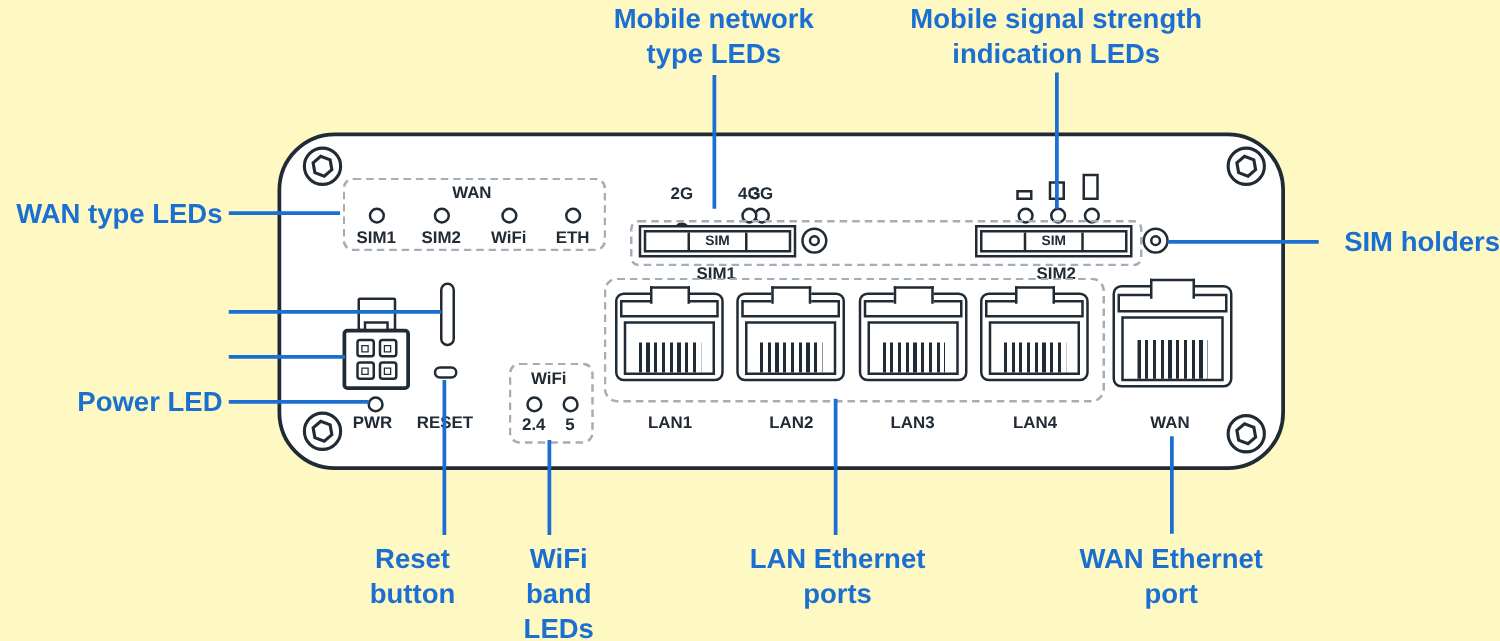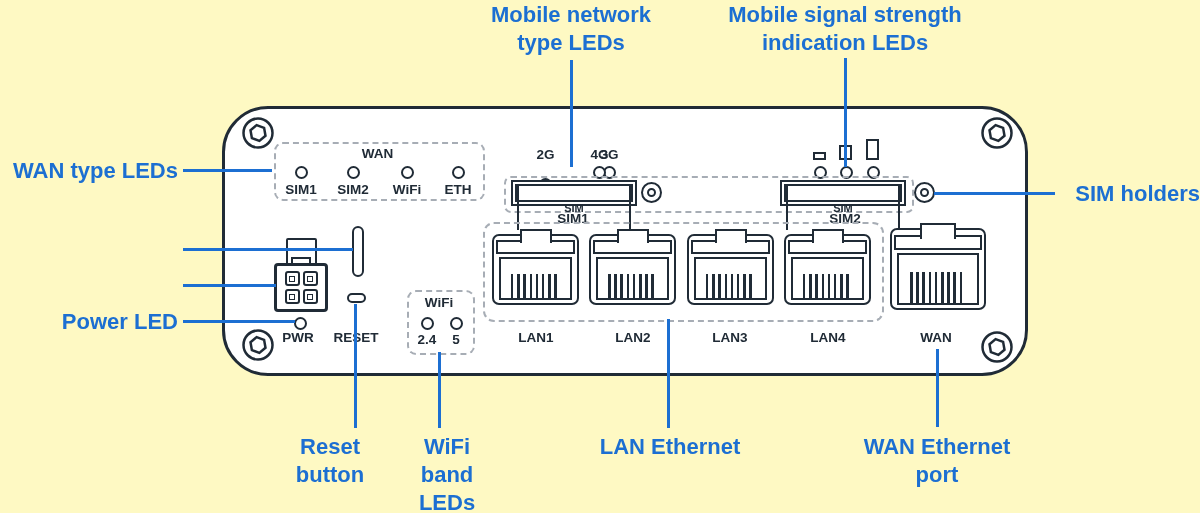--- a/index.html
+++ b/index.html
@@ -25,21 +25,21 @@
   .led{display:block;width:9px;height:9px;border:2px solid var(--ink);border-radius:50%;background:#fff;}
   .dlabel{position:absolute;color:var(--ink);font-size:13.5px;font-weight:700;text-align:center;}
   .dashed{position:absolute;border:2px dashed var(--dash);background:transparent;}
   .led-col{position:absolute;display:flex;flex-direction:column;align-items:center;gap:3px;
     color:var(--ink);font-size:13.5px;font-weight:700;}
   
   .sigbar{position:absolute;border:2px solid var(--ink);background:#fff;}
   
   .sim-slot{position:absolute;width:126px;height:26px;border:2px solid var(--ink);
     background:#fff;box-sizing:border-box;padding:2px;}
-  .sim-slot-inner{height:100%;border:2px solid var(--ink);box-sizing:border-box;display:flex;flex-direction:column;}
+  .sim-slot-inner{height:100%;border:2px solid var(--ink);box-sizing:border-box;display:flex;}
   .sim-cell{flex:1;}
   .sim-cell.mid{flex:0 0 44px;border-left:2px solid var(--ink);border-right:2px solid var(--ink);
     display:flex;align-items:center;justify-content:center;
     font-size:11px;font-weight:700;color:var(--ink);}
   .eject{position:absolute;width:17px;height:17px;border:2.5px solid var(--ink);border-radius:50%;
     display:flex;align-items:center;justify-content:center;background:#fff;}
   .eject-in{width:5px;height:5px;border:2.5px solid var(--ink);border-radius:50%;}
   
   .port{position:absolute;width:83px;height:67px;border:2.5px solid var(--ink);
     border-radius:7px;background:#fff;}
@@ -98,20 +98,21 @@
     <div>Reset</div>
     <div>button</div>
   </div>
   <div class="callout center" style="left:390px;top:433px;width:114px;">
     <div>WiFi</div>
     <div>band</div>
     <div>LEDs</div>
   </div>
   <div class="callout center" style="left:570px;top:433px;width:200px;">
     <div>LAN Ethernet</div>
+    <div>ports</div>
   </div>
   <div class="callout center" style="left:837px;top:433px;width:200px;">
     <div>WAN Ethernet</div>
     <div>port</div>
   </div>
 
   <div class="leader h" style="left:183px;top:169px;width:89px;"></div>
   <div class="leader h" style="left:183px;top:248px;width:170px;"></div>
   <div class="leader h" style="left:183px;top:284px;width:93px;"></div>
   <div class="leader h" style="left:183px;top:320px;width:112px;"></div>

